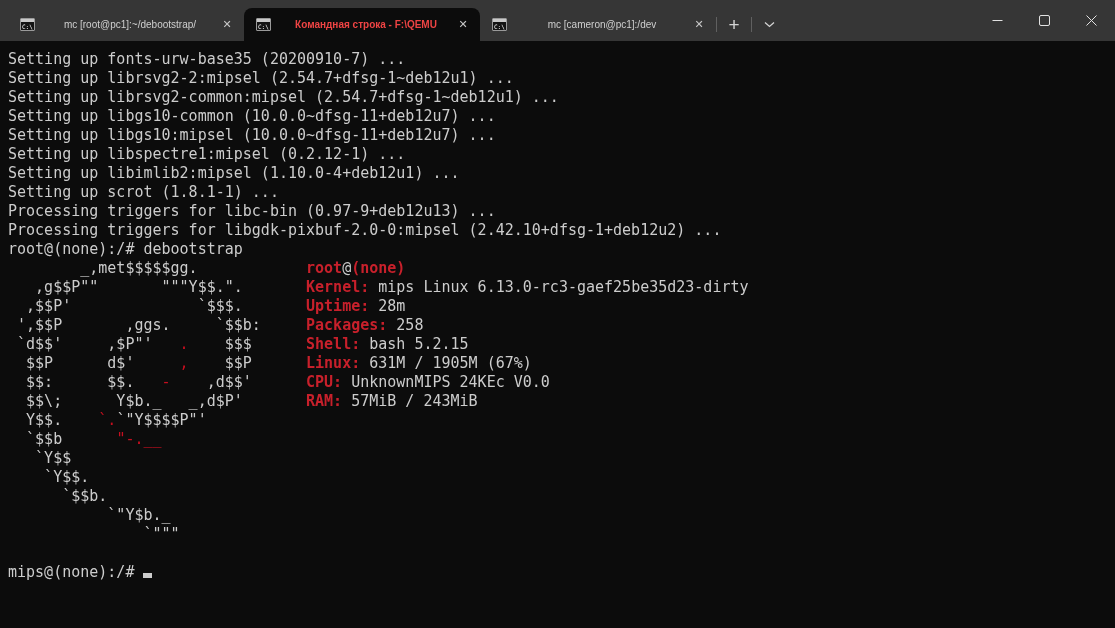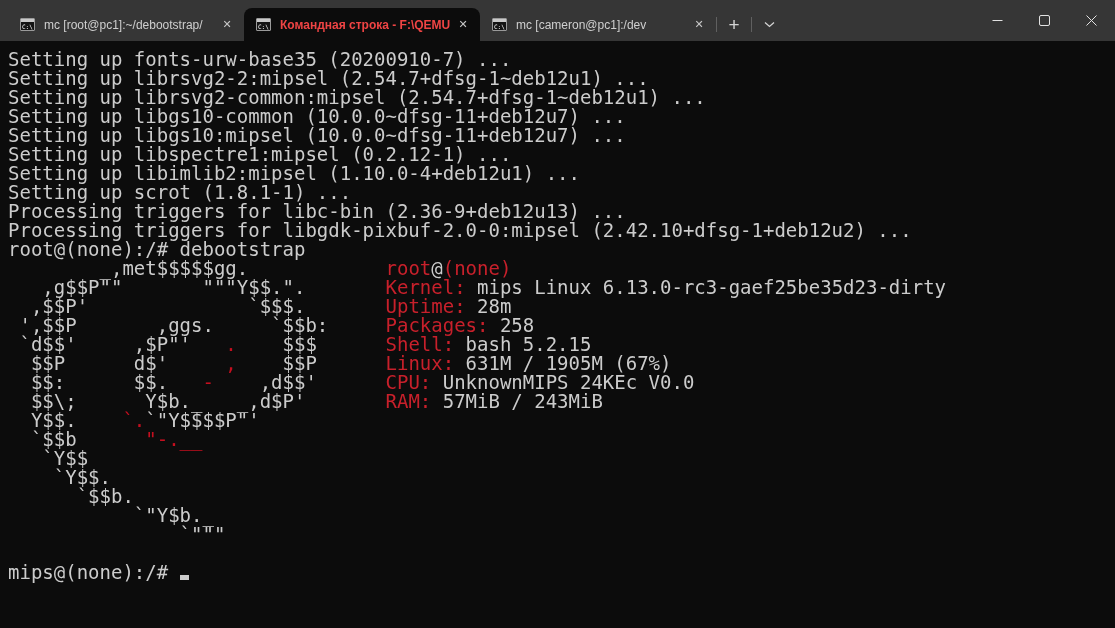--- a/index.html
+++ b/index.html
@@ -12,40 +12,40 @@
   .tabbar { height:41px; background:#363636; display:flex; align-items:flex-end;
             flex-shrink:0; padding-left:8px; }
   .tab { width:236px; height:33px; display:flex; align-items:center;
          padding:0 6px 0 12px; position:relative; flex-shrink:0; }
   .tab.active { background:#0c0c0c; border-radius:8px 8px 0 0; }
   .tabicon { width:15px; height:13px; flex-shrink:0; position:relative;
              background:#141414; border:1px solid #9a9a9a; border-radius:1px; }
   .tabicon .bar { position:absolute; top:0; left:0; right:0; height:3px; background:#c9c9c9; }
   .tabicon .cmdtxt { position:absolute; left:1px; top:4px; font-family:"DejaVu Sans Mono",monospace;
                      font-size:6px; line-height:7px; color:#ffffff; }
-  .tabtitle { flex:1; margin-left:9px; font-size:12px; color:#cfcfcf;
-              white-space:nowrap; overflow:hidden; }
+  .tabtitle { flex:1; margin-left:9px; font-size:10px; color:#cfcfcf;
+              white-space:nowrap; overflow:hidden;text-align:center; }
   .tab.active .tabtitle { color:#ef4444; font-weight:700; }
   .tabclose { width:22px; height:22px; display:flex; align-items:center; justify-content:center;
               font-size:11px; color:#c8c8c8; border-radius:3px; cursor:pointer; flex-shrink:0; }
   .vsep { width:1px; height:15px; background:#606060; align-self:center; margin-top:8px; }
   .barbtn { width:34px; height:28px; display:flex; align-items:center; justify-content:center;
             align-self:center; margin-top:8px; border-radius:4px; cursor:pointer; }
   .plus { font-size:19px; font-weight:300; color:#d4d4d4; line-height:1; }
 
   .wcontrols { margin-left:auto; align-self:stretch; display:flex; }
   .wbtn { width:47px; height:41px; display:flex; align-items:center; justify-content:center; cursor:pointer; }
 
   
   .terminal { flex:1; background:#0c0c0c; padding:9px 8px 0 8px;
-              font-family:"DejaVu Sans Mono", monospace; font-size:19px;
+              font-family:"DejaVu Sans Mono", monospace; font-size:15px;
               line-height:19px; color:#cccccc; overflow:hidden; }
   .tline { white-space:pre; height:19px; }
   .r  { color:#c50f1f; }
-  .rb { color:#c8202b; font-weight:400; }
+  .rb { color:#c8202b; font-weight:700; }
   .cursor { display:inline-block; width:9px; height:5px; background:#cccccc;
             vertical-align:-1px; }
 </style>
 </head>
 <body>
 
 <div class="window">
 
   <div class="tabbar">
 
@@ -112,21 +112,21 @@
 
   <div class="terminal" id="terminal">
       <div class="tline"><span>Setting up fonts-urw-base35 (20200910-7) ...</span></div>
       <div class="tline"><span>Setting up librsvg2-2:mipsel (2.54.7+dfsg-1~deb12u1) ...</span></div>
       <div class="tline"><span>Setting up librsvg2-common:mipsel (2.54.7+dfsg-1~deb12u1) ...</span></div>
       <div class="tline"><span>Setting up libgs10-common (10.0.0~dfsg-11+deb12u7) ...</span></div>
       <div class="tline"><span>Setting up libgs10:mipsel (10.0.0~dfsg-11+deb12u7) ...</span></div>
       <div class="tline"><span>Setting up libspectre1:mipsel (0.2.12-1) ...</span></div>
       <div class="tline"><span>Setting up libimlib2:mipsel (1.10.0-4+deb12u1) ...</span></div>
       <div class="tline"><span>Setting up scrot (1.8.1-1) ...</span></div>
-      <div class="tline"><span>Processing triggers for libc-bin (2.36-9+deb12u13) ...</span></div>
+      <div class="tline"><span>Processing triggers for libc-bin (0.97-9+deb12u13) ...</span></div>
       <div class="tline"><span>Processing triggers for libgdk-pixbuf-2.0-0:mipsel (2.42.10+dfsg-1+deb12u2) ...</span></div>
       <div class="tline"><span>root@(none):/# debootstrap</span></div>
       <div class="tline"><span>        _,met$$$$$gg.            </span><span class="rb">root</span><span>@</span><span class="rb">(none)</span></div>
       <div class="tline"><span>   ,g$$P""       """Y$$.".       </span><span class="rb">Kernel:</span><span> mips Linux 6.13.0-rc3-gaef25be35d23-dirty</span></div>
       <div class="tline"><span>  ,$$P'              `$$$.       </span><span class="rb">Uptime:</span><span> 28m</span></div>
       <div class="tline"><span> ',$$P       ,ggs.     `$$b:     </span><span class="rb">Packages:</span><span> 258</span></div>
       <div class="tline"><span> `d$$'     ,$P"'   </span><span class="r">.</span><span>    $$$      </span><span class="rb">Shell:</span><span> bash 5.2.15</span></div>
       <div class="tline"><span>  $$P      d$'     </span><span class="r">,</span><span>    $$P      </span><span class="rb">Linux:</span><span> 631M / 1905M (67%)</span></div>
       <div class="tline"><span>  $$:      $$.   </span><span class="r">-</span><span>    ,d$$'      </span><span class="rb">CPU:</span><span> UnknownMIPS 24KEc V0.0</span></div>
       <div class="tline"><span>  $$\;      Y$b._   _,d$P'       </span><span class="rb">RAM:</span><span> 57MiB / 243MiB</span></div>

